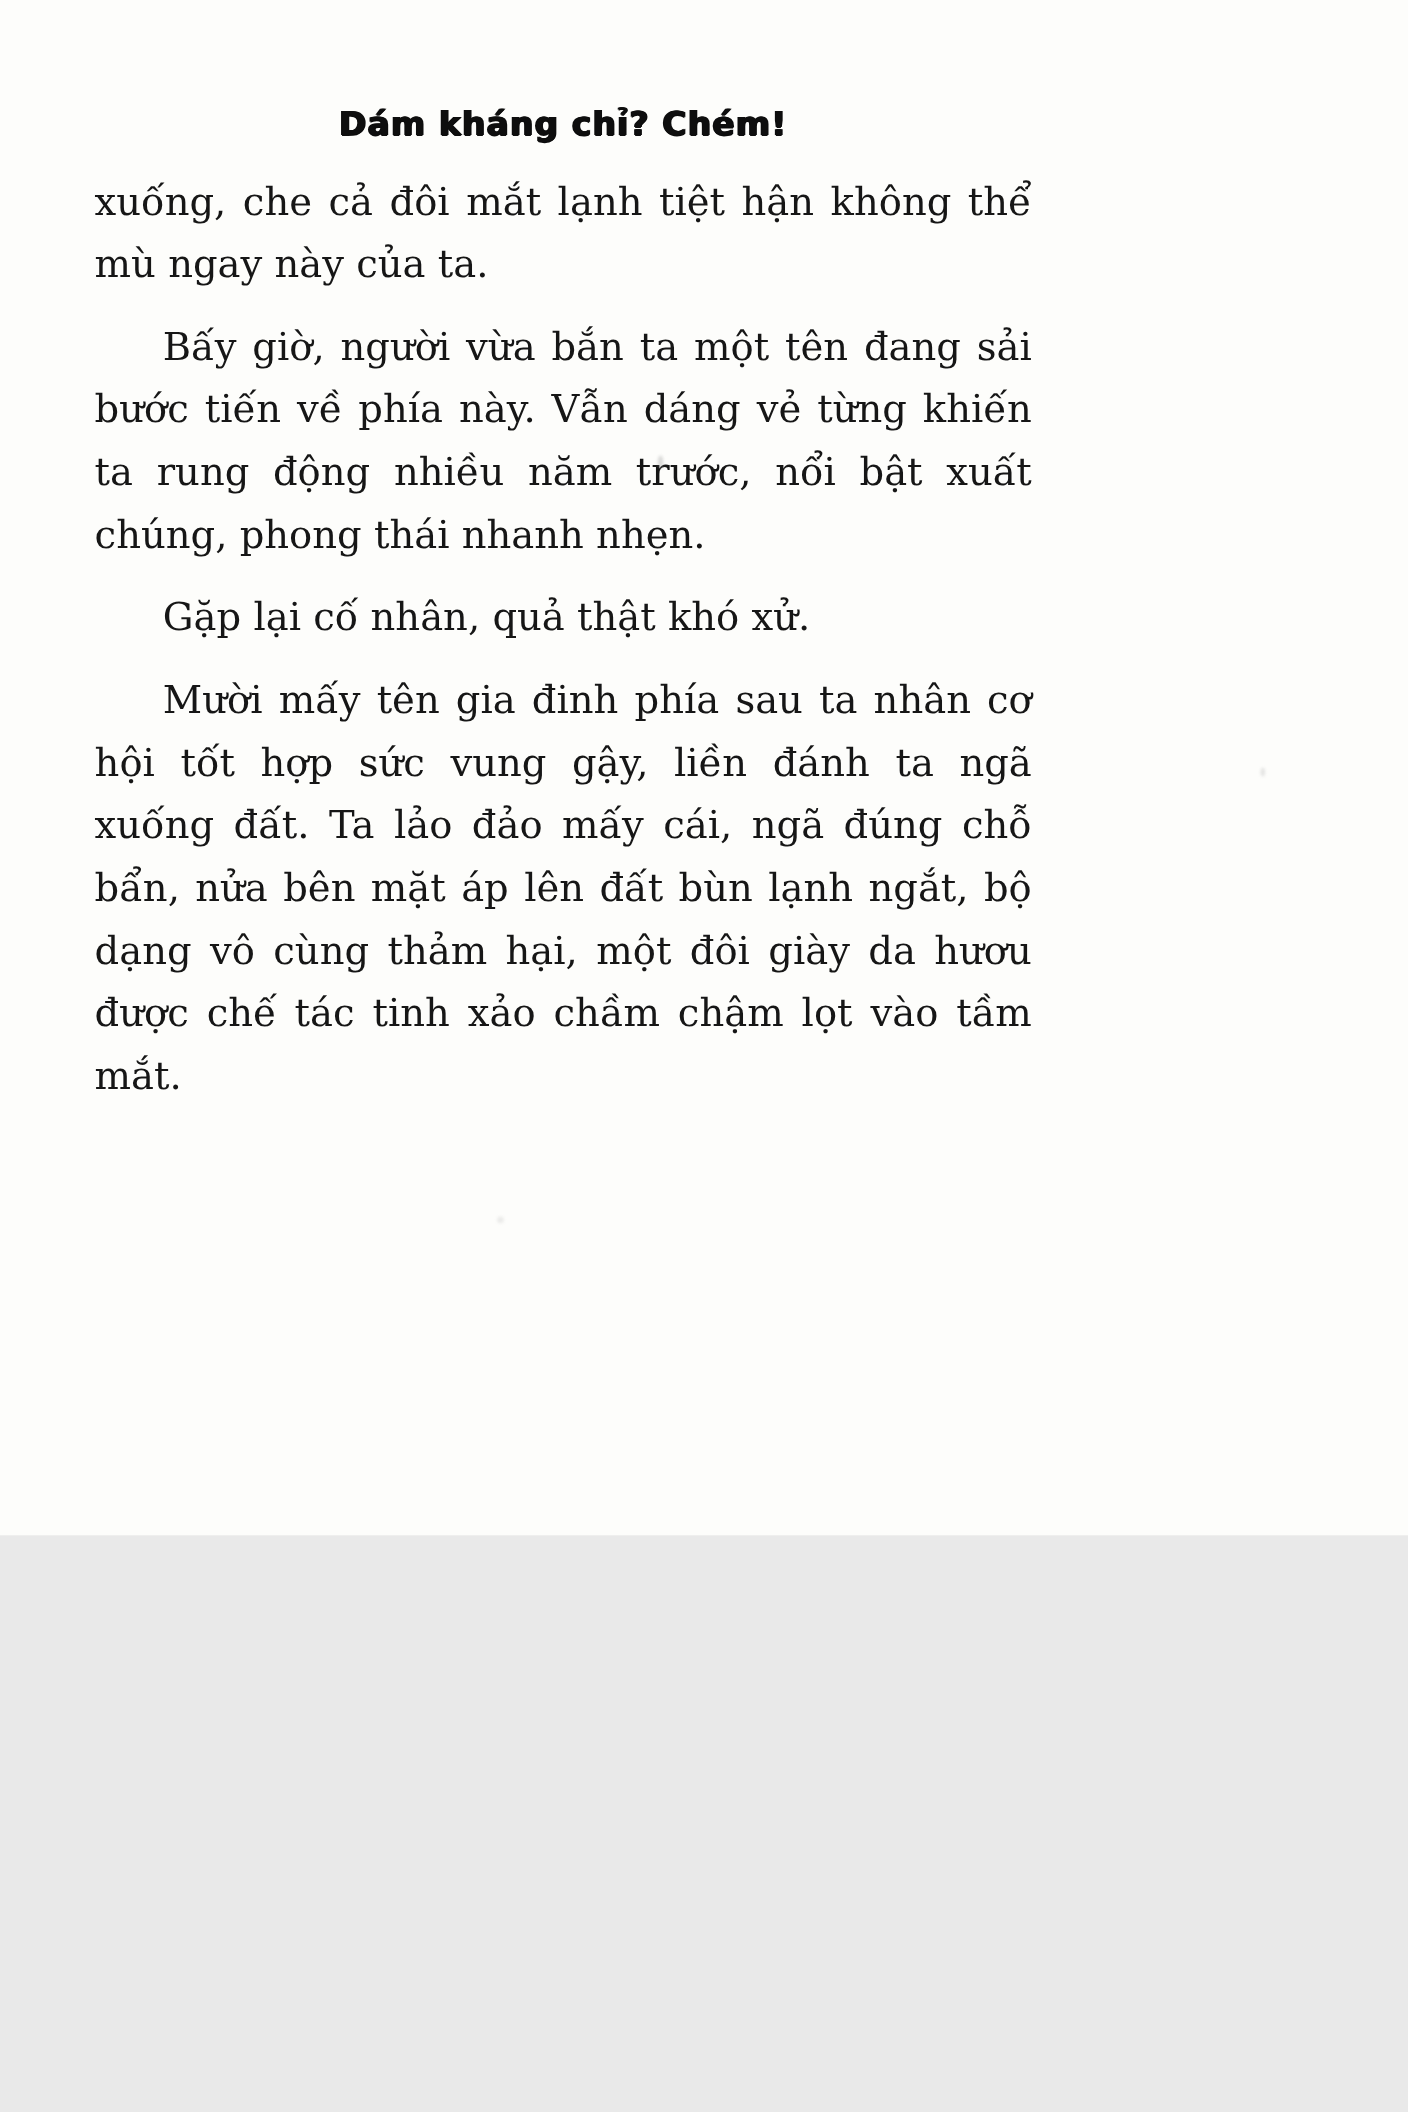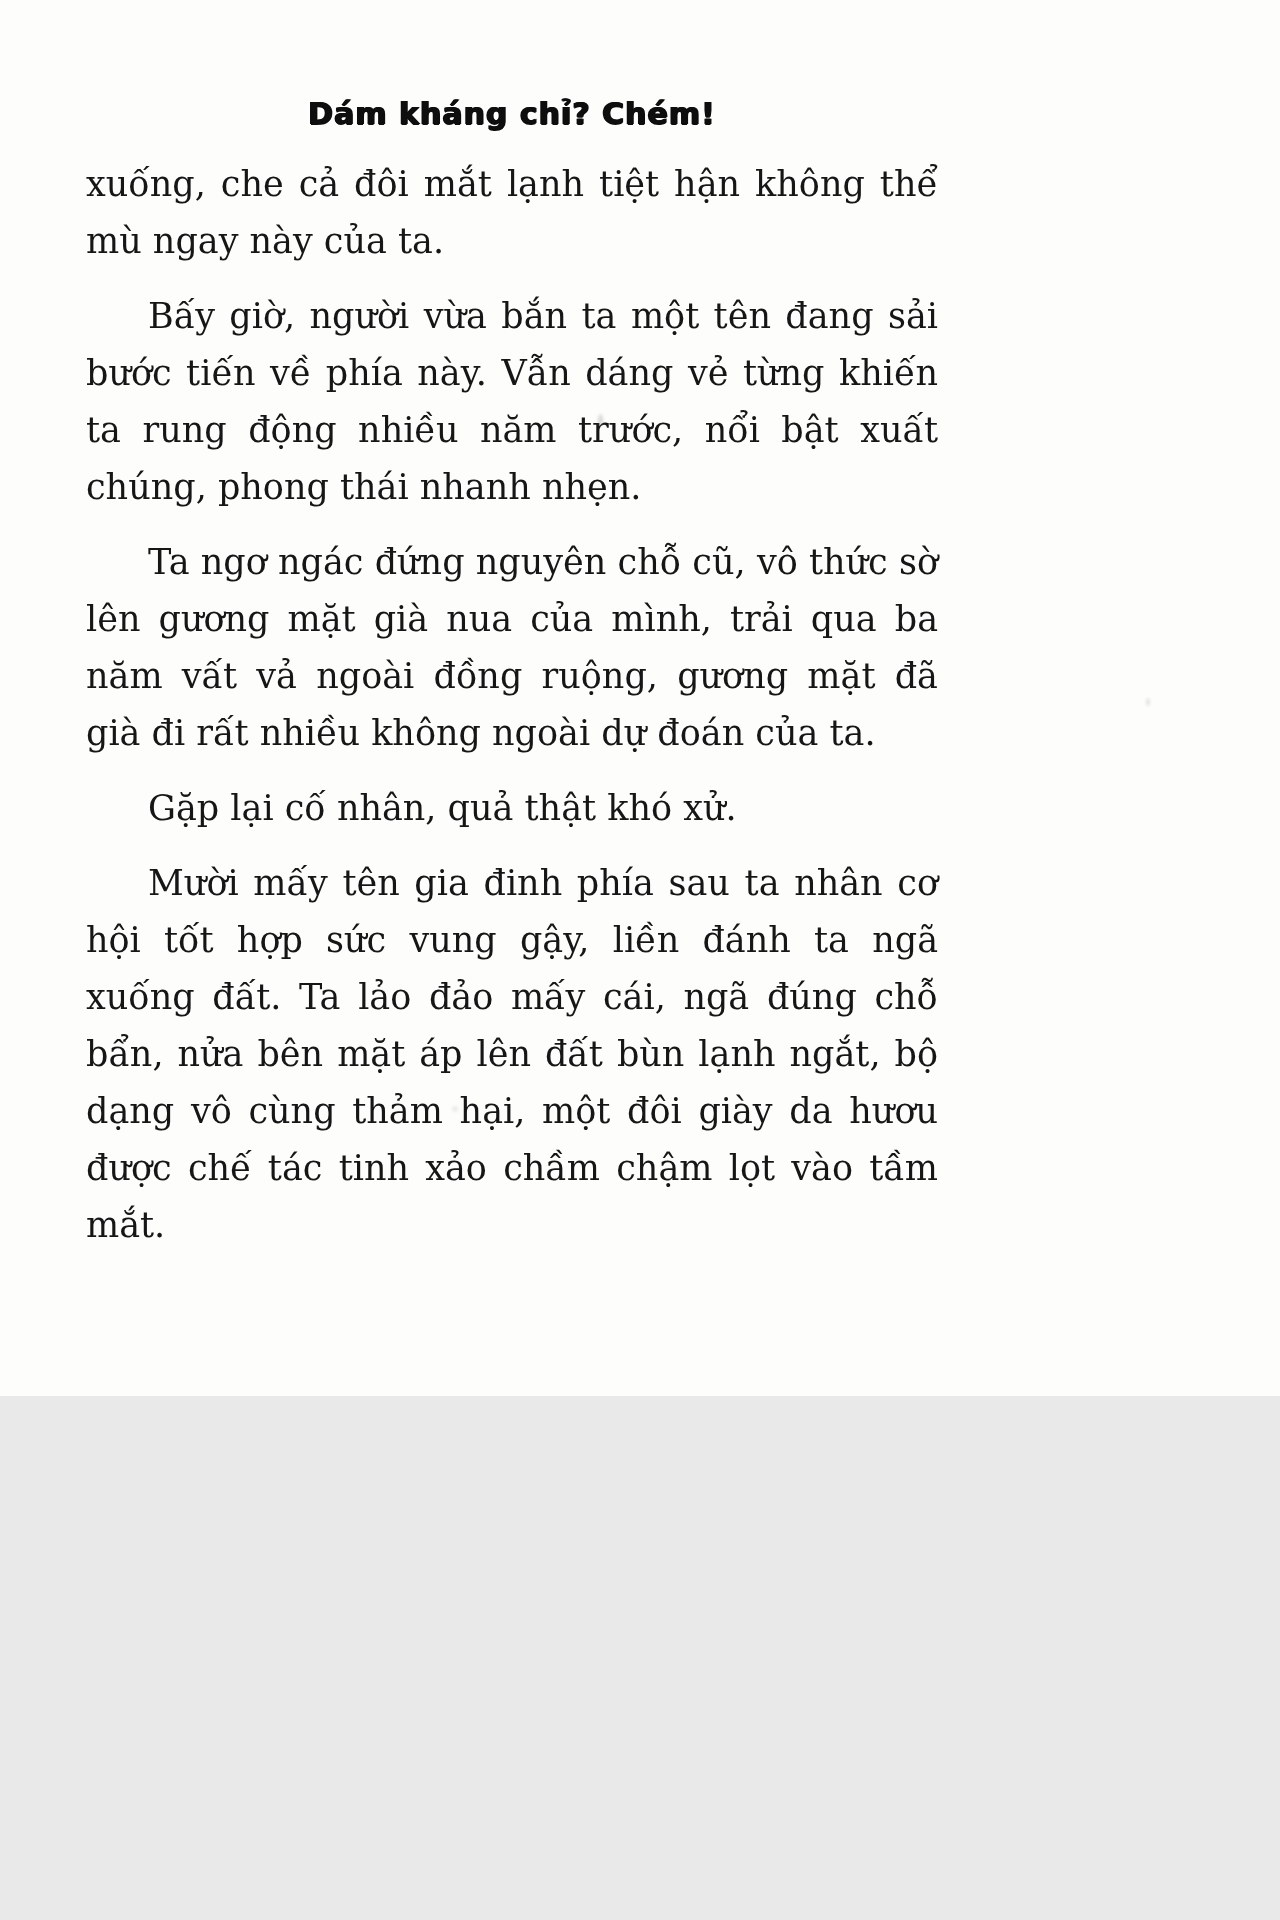--- a/index.html
+++ b/index.html
@@ -99,21 +99,20 @@
 </head>
 <body>
 
 <div class="page">
 
   <div class="running-header">Dám kháng chỉ? Chém!</div>
 
   <div class="text-block">
     <p class="para">xuống, che cả đôi mắt lạnh tiệt hận không thể mù ngay này của ta.</p>
     <p class="para indent">Bấy giờ, người vừa bắn ta một tên đang sải bước tiến về phía này. Vẫn dáng vẻ từng khiến ta rung động nhiều năm trước, nổi bật xuất chúng, phong thái nhanh nhẹn.</p>
-    <p class="para indent">Ta ngơ ngác đứng nguyên chỗ cũ, vô thức sờ lên gương mặt già nua của mình, trải qua ba năm vất vả ngoài đồng ruộng, gương mặt đã già đi rất nhiều không ngoài dự đoán của ta.</p>
     <p class="para indent">Gặp lại cố nhân, quả thật khó xử.</p>
     <p class="para indent">Mười mấy tên gia đinh phía sau ta nhân cơ hội tốt hợp sức vung gậy, liền đánh ta ngã xuống đất. Ta lảo đảo mấy cái, ngã đúng chỗ bẩn, nửa bên mặt áp lên đất bùn lạnh ngắt, bộ dạng vô cùng thảm hại, một đôi giày da hươu được chế tác tinh xảo chầm chậm lọt vào tầm mắt.</p>
 
   </div>
 
   <div class="page-footer">
     <span class="orn orn-tiny">··</span><span class="orn orn-mid">••</span><span class="orn orn-big">●</span><span class="pgnum">9</span><span class="orn orn-big">●</span><span class="orn orn-mid">••</span><span class="orn orn-tiny">··</span>
   </div>
 
   <div class="watermark">

